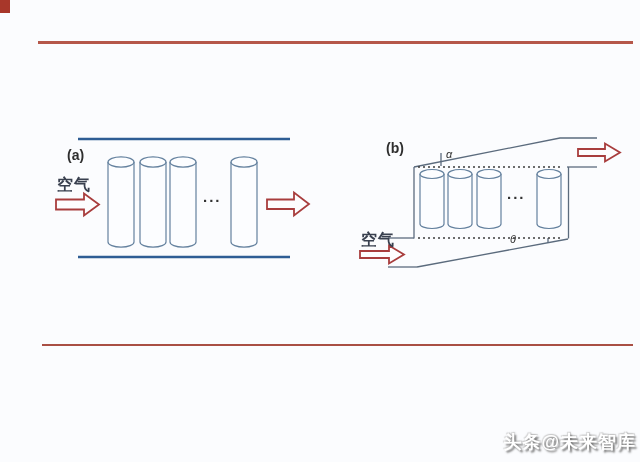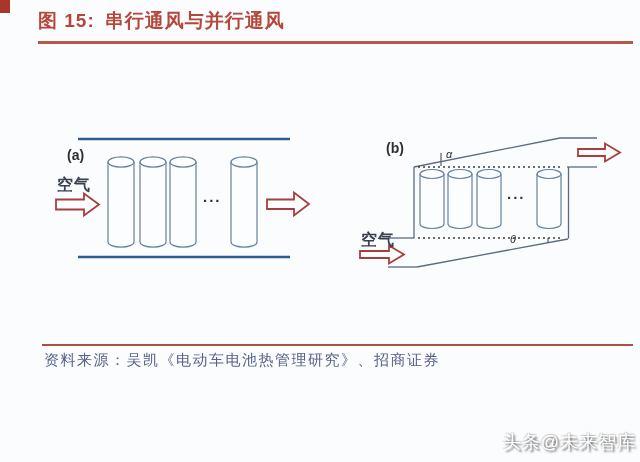--- a/index.html
+++ b/index.html
@@ -46,38 +46,35 @@
     left:42px;top:344px;width:591px;height:2px;
     background:#a94f44;
   }
   .source-text{
     left:44px;top:351px;
     font-size:15px;color:#596189;letter-spacing:1.5px;
     white-space:nowrap;
   }
   .watermark{
     right:4px;top:430px;
-    font-size:18px;font-weight:normal;color:#ffffff;
+    font-size:18px;font-weight:bold;color:#ffffff;
     letter-spacing:1px;
     text-shadow:2px 2px 2px rgba(110,110,110,0.9),
                 -1px -1px 1px rgba(190,190,190,0.6),
                 1px -1px 1px rgba(160,160,160,0.5);
     white-space:nowrap;
   }
 </style>
 </head>
 <body>
 
 <div class="page">
 
   <div class="abs corner-mark"></div>
 
-  <div class="abs title-row">
-    <span class="fig-label">图 15:</span><span class="fig-title">串行通风与并行通风</span>
-  </div>
   <div class="abs title-underline"></div>
 
   <svg class="abs diagram-svg" width="640" height="340" viewBox="0 0 640 340" xmlns="http://www.w3.org/2000/svg">
 
     <g stroke="#2e5d94" stroke-width="2.6" fill="none">
       <path d="M78,139 H290"></path>
       <path d="M78,257 H290"></path>
     </g>
 
     <g stroke="#64819e" stroke-width="1.2" fill="#fcfdff">
@@ -134,17 +131,16 @@
   <div class="abs air-label" style="left:57px;top:175px">空气</div>
   <div class="abs dots" style="left:203px;top:188px">...</div>
 
   <div class="abs panel-label" style="left:386px;top:140px">(b)</div>
   <div class="abs air-label" style="left:361px;top:230px">空气</div>
   <div class="abs dots" style="left:507px;top:185px">...</div>
   <div class="abs angle-label" style="left:446px;top:148px">α</div>
   <div class="abs angle-label" style="left:510px;top:233px">θ</div>
 
   <div class="abs source-divider"></div>
-  <div class="abs source-text">资料来源：吴凯《电动车电池热管理研究》、招商证券</div>
 
   <div class="abs watermark">头条@未来智库</div>
 
 </div>
 
 </body></html>

